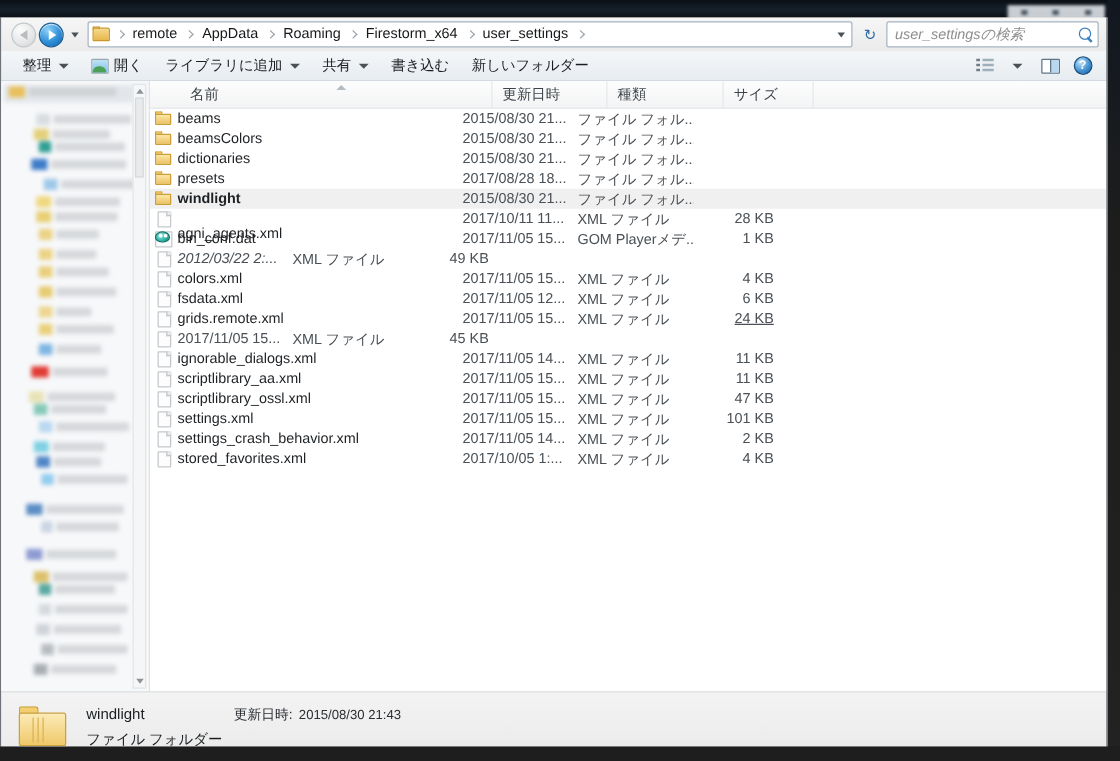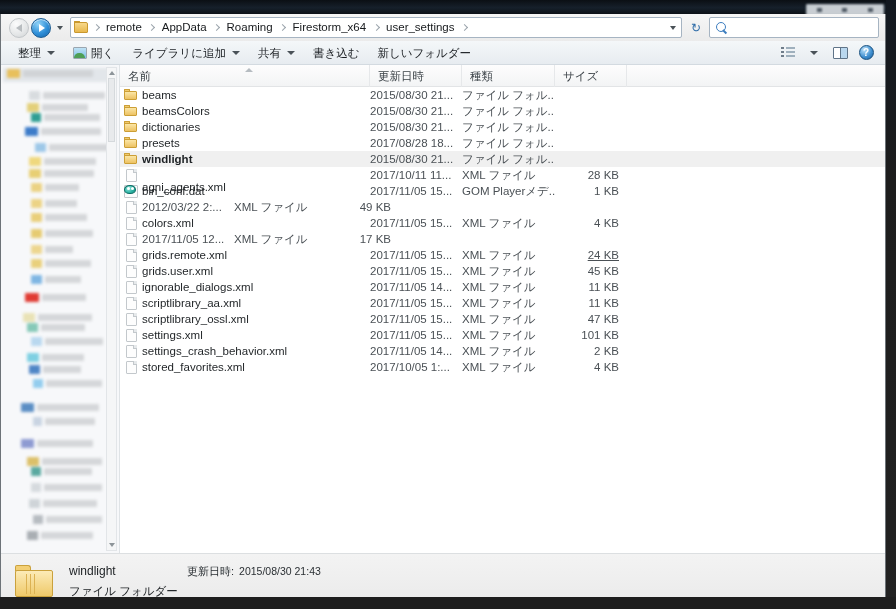--- a/index.html
+++ b/index.html
@@ -349,20 +349,21 @@
         <span class="crumb-drop-end">
           <span class="caret-dn sm"></span>
         </span>
       </div>
 
       <div class="refresh-btn">
         <span class="refresh-glyph">↻</span>
       </div>
 
       <div class="searchbox">
+        <span class="ph">user_settingsの検索</span>
         <span class="mag"></span>
       </div>
     </div>
 
     <div class="cmdbar">
       <div class="cmd">
         <span>整理</span>
         <span class="caret-dn"></span>
       </div>
       <div class="cmd">
@@ -549,21 +550,21 @@
             </div>
           <div class="thumb"></div>
           <div class="ar dn">
               <i></i>
             </div>
         </div>
       </div>
 
       <div class="listpane">
         <div class="colhead" id="colhead">
-            <div class="col sorted" style="width: 250px;"><span>名前</span></div>
+            <div class="col sorted" style="width: 250px; margin-left: 24px;"><span>名前</span></div>
             <div class="col" style="width: 92px;"><span>更新日時</span></div>
             <div class="col" style="width: 93px;"><span>種類</span></div>
             <div class="col" style="width: 72px;"><span>サイズ</span></div>
           </div>
         <div class="rows" id="rows">
             <div class="row">
               <span class="c-ico">
                 <span class="ico-folder">
                   <span class="tab"></span>
                   <span class="bk"></span>
@@ -648,21 +649,21 @@
               <span class="c-type" style="width: 93px;">GOM Playerメデ...</span>
               <span class="c-size" style="width: 64px;">1 KB</span>
             </div>
             <div class="row">
               <span class="c-ico">
                 <span class="ico-xml">
                   <span class="pg"></span>
                   <span class="fold"></span>
                 </span>
               </span>
-              <span class="c-date" style="width: 92px;">2012/03/22 2:...</span>
+              <span class="c-date" style="width: 92px; font-style: italic;">2012/03/22 2:...</span>
               <span class="c-type" style="width: 93px;">XML ファイル</span>
               <span class="c-size" style="width: 64px;">49 KB</span>
             </div>
             <div class="row">
               <span class="c-ico">
                 <span class="ico-xml">
                   <span class="pg"></span>
                   <span class="fold"></span>
                 </span>
               </span>
@@ -671,44 +672,44 @@
               <span class="c-type" style="width: 93px;">XML ファイル</span>
               <span class="c-size" style="width: 64px;">4 KB</span>
             </div>
             <div class="row">
               <span class="c-ico">
                 <span class="ico-xml">
                   <span class="pg"></span>
                   <span class="fold"></span>
                 </span>
               </span>
+              <span class="c-name" style="width: 228px;">fsdata.xml</span>
               <span class="c-date" style="width: 92px;">2017/11/05 12...</span>
               <span class="c-type" style="width: 93px;">XML ファイル</span>
-              <span class="c-size" style="width: 64px;">17 KB</span>
+              <span class="c-size" style="width: 64px;">6 KB</span>
             </div>
             <div class="row">
               <span class="c-ico">
                 <span class="ico-xml">
                   <span class="pg"></span>
                   <span class="fold"></span>
                 </span>
               </span>
               <span class="c-name" style="width: 228px;">grids.remote.xml</span>
               <span class="c-date" style="width: 92px;">2017/11/05 15...</span>
               <span class="c-type" style="width: 93px;">XML ファイル</span>
               <span class="c-size" style="width: 64px; text-decoration: underline;">24 KB</span>
             </div>
             <div class="row">
               <span class="c-ico">
                 <span class="ico-xml">
                   <span class="pg"></span>
                   <span class="fold"></span>
                 </span>
               </span>
-              <span class="c-name" style="width: 228px;">grids.user.xml</span>
               <span class="c-date" style="width: 92px;">2017/11/05 15...</span>
               <span class="c-type" style="width: 93px;">XML ファイル</span>
               <span class="c-size" style="width: 64px;">45 KB</span>
             </div>
             <div class="row">
               <span class="c-ico">
                 <span class="ico-xml">
                   <span class="pg"></span>
                   <span class="fold"></span>
                 </span>

